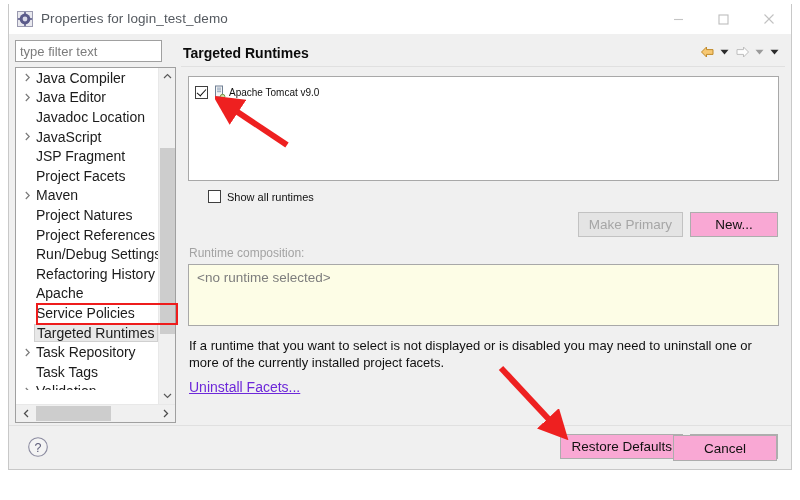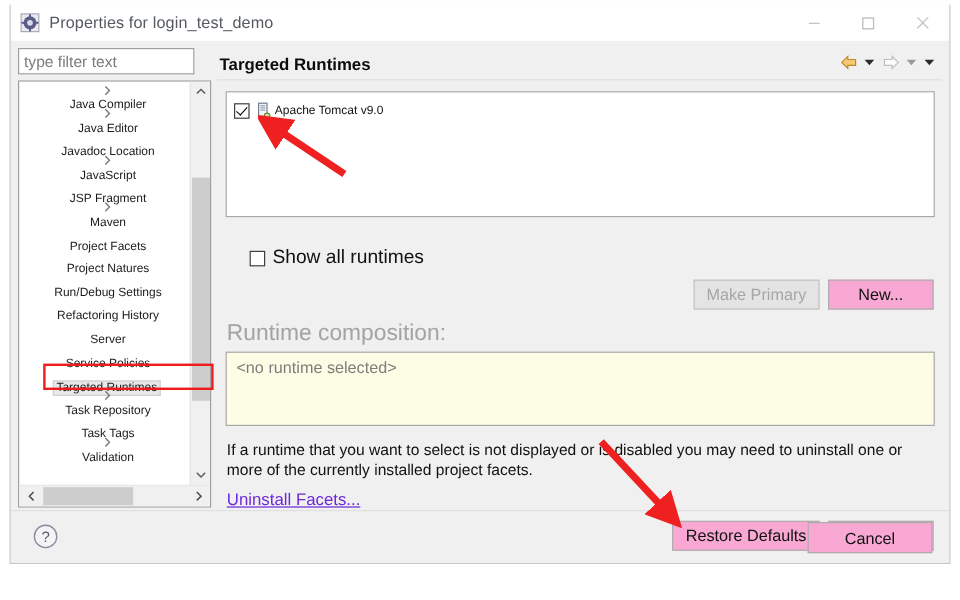--- a/index.html
+++ b/index.html
@@ -97,24 +97,23 @@
     left: 0; top: 0;
     width: 142px; height: 322px;
     overflow: hidden;
   }
   .tree-item {
     position: relative;
     height: 19.6px;
     display: flex;
     align-items: center;
     white-space: nowrap;
-    font-size: 10px;
+    font-size: 14px;
     color: #1b1b1b;
     padding-left: 4px;
-    flex-direction: column;
   }
   .tw {
     width: 14px; flex: 0 0 14px;
     display: flex; align-items: center; justify-content: center;
     color: #767676;
   }
   .tw svg { display: block; }
   .tree-label { padding-left: 2px; }
   .tree-item.selected .tree-label {
     background: #e8e8e8;
@@ -238,22 +237,22 @@
     width: 4px; height: 8px;
     border: solid #111;
     border-width: 0 1.6px 1.6px 0;
     transform: rotate(42deg);
   }
   .srv-icon { width: 14px; height: 15px; margin-right: 2px; flex: 0 0 14px; }
 
   .show-all {
     display: flex;
     align-items: center;
-    margin: 25px 0 0 8px;
-    font-size: 16px;
+    margin: 9px 0 0 8px;
+    font-size: 11px;
     color: #111;
     padding-left: 19px;
   }
   .show-all .cb { margin-right: 6px; }
 
   .btn-row-1 {
     display: flex;
     justify-content: flex-end;
     gap: 7px;
     margin: 9px 7px 0 0;
@@ -273,21 +272,21 @@
     color: #a6a6a6;
     background: #e4e4e4;
     border-color: #c2c2c2;
   }
   .btn.default {
     border: 2px solid #0078d7;
     background: #f0f0f0;
   }
 
   .rt-comp-label {
-    font-size: 19px;
+    font-size: 12px;
     color: #a3a3a3;
     margin: 9px 0 4px 8px;
   }
   .rt-comp-box {
     height: 62px;
     background: #fdfde6;
     border: 1px solid #a8a8a8;
     margin: 0 6px 0 7px;
     font-size: 13.5px;
     color: #7d7d7d;
@@ -414,46 +413,50 @@
                     <polyline points="1.8,1 5.2,4.5 1.8,8" fill="none" stroke="#7a7a7a" stroke-width="1.2"></polyline>
                   </svg>
                 </span>
                 <span class="tree-label">JavaScript</span>
               </div>
               <div class="tree-item">
                 <span class="tw"></span>
                 <span class="tree-label">JSP Fragment</span>
               </div>
               <div class="tree-item">
+                <span class="tw"></span>
+                <span class="tree-label">Project Facets</span>
+              </div>
+              <div class="tree-item">
                 <span class="tw">
                   <svg width="7" height="9" viewBox="0 0 7 9">
                     <polyline points="1.8,1 5.2,4.5 1.8,8" fill="none" stroke="#7a7a7a" stroke-width="1.2"></polyline>
                   </svg>
                 </span>
                 <span class="tree-label">Maven</span>
               </div>
               <div class="tree-item">
                 <span class="tw"></span>
-                <span class="tree-label">Project Facets</span>
-              </div>
-              <div class="tree-item">
-                <span class="tw"></span>
                 <span class="tree-label">Project Natures</span>
               </div>
               <div class="tree-item">
                 <span class="tw"></span>
+                <span class="tree-label">Project References</span>
+              </div>
+              <div class="tree-item">
+                <span class="tw"></span>
                 <span class="tree-label">Run/Debug Settings</span>
               </div>
               <div class="tree-item">
                 <span class="tw"></span>
                 <span class="tree-label">Refactoring History</span>
               </div>
               <div class="tree-item">
                 <span class="tw"></span>
-                <span class="tree-label">Server</span>
+                <span class="tree-label">Apache</span>
               </div>
               <div class="tree-item">
                 <span class="tw"></span>
                 <span class="tree-label">Service Policies</span>
               </div>
               <div class="tree-item selected">
                 <span class="tw"></span>
                 <span class="tree-label">Targeted Runtimes</span>
               </div>
               <div class="tree-item">

